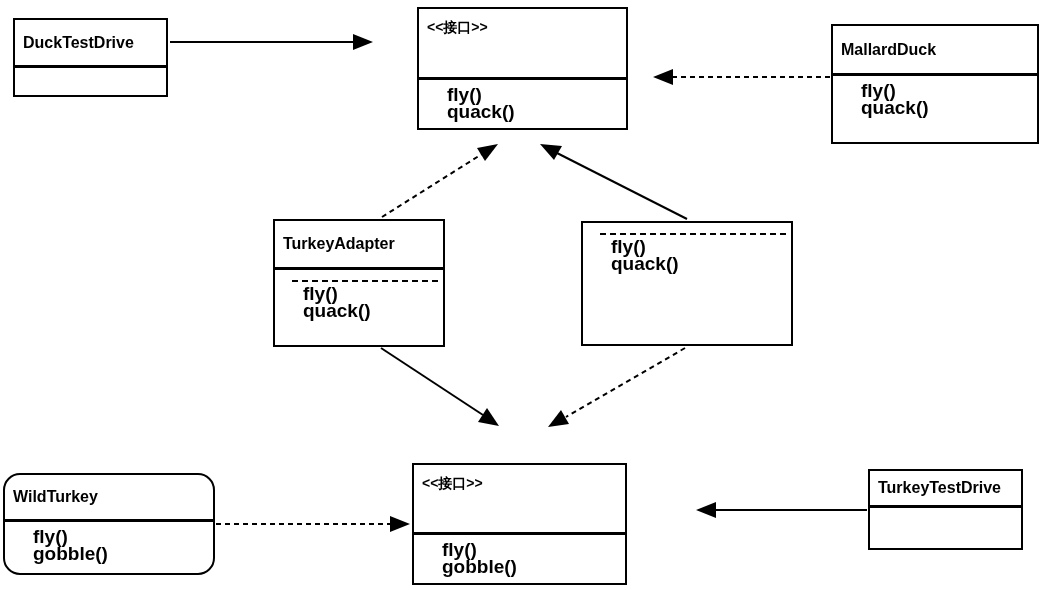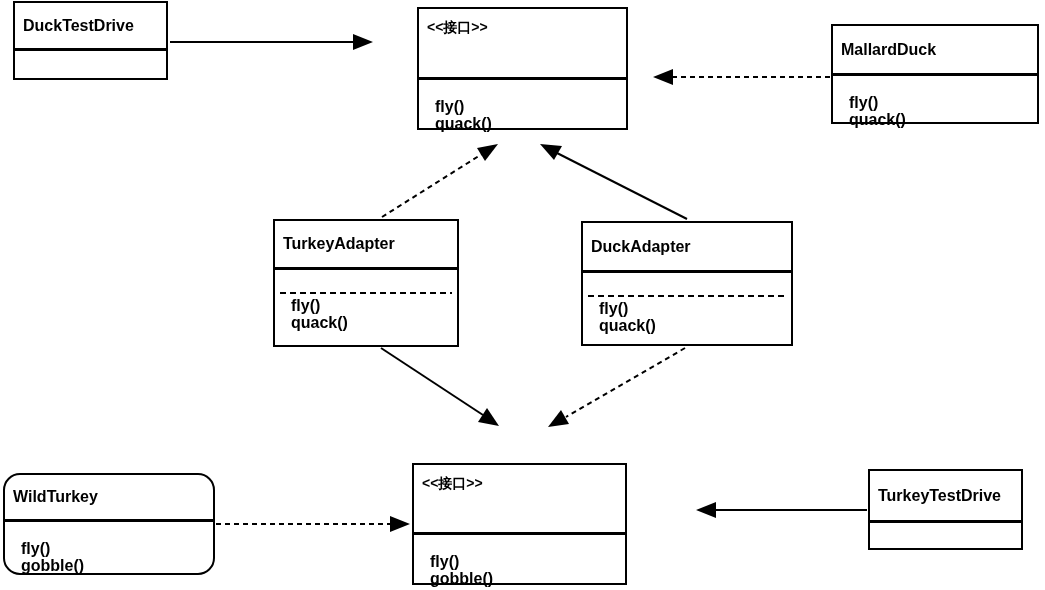--- a/index.html
+++ b/index.html
@@ -16,46 +16,46 @@
     display:flex; flex-direction:column;
   }
   .uml-title {
     flex:0 0 auto; border-bottom:3px solid var(--ink);
     display:flex; flex-direction:column; justify-content:center; padding:0 8px;
   }
   .uml-title.iface { justify-content:flex-start; padding-top:10px; gap:8px; }
   .stereotype { font-weight:bold; font-size:14px; line-height:16px; white-space:nowrap; }
   .class-name { font-weight:bold; font-size:16px; line-height:18px; white-space:nowrap; }
   .uml-members {
-    flex:1 1 auto; padding:6px 8px 4px 16px;
-    font-weight:bold; font-size:16px; line-height:17px;margin-top:12px;
+    flex:1 1 auto; padding:6px 8px 4px 28px;
+    font-weight:bold; font-size:19px; line-height:17px;
   }
   .member { white-space:nowrap; }
   .dashed-divider {
     height:2px; margin:4px -3px 3px -11px;
     background:repeating-linear-gradient(90deg, var(--ink) 0 6px, transparent 6px 10px);
   }
 
   
-  #box-ducktestdrive   { left:13px;  top:1px;   width:155px; height:79px; }
+  #box-ducktestdrive   { left:13px;  top:18px;   width:155px; height:79px; }
   #box-ducktestdrive   .uml-title { height:48px; }
   #box-duck            { left:417px; top:7px;   width:211px; height:123px; }
   #box-duck            .uml-title { height:71px; }
-  #box-mallardduck     { left:831px; top:24px;  width:208px; height:100px; }
+  #box-mallardduck     { left:831px; top:24px;  width:208px; height:120px; }
   #box-mallardduck     .uml-title { height:50px; }
-  #box-turkeyadapter   { left:273px; top:219px; width:186px; height:128px; }
+  #box-turkeyadapter   { left:273px; top:219px; width:172px; height:128px; }
   #box-turkeyadapter   .uml-title { height:49px; }
   #box-duckadapter     { left:581px; top:221px; width:212px; height:125px; }
   #box-duckadapter     .uml-title { height:50px; }
   #box-wildturkey      { left:3px;   top:473px; width:212px; height:102px;border-radius:17px; }
   #box-wildturkey      .uml-title { height:47px; }
   #box-turkey          { left:412px; top:463px; width:215px; height:122px; }
   #box-turkey          .uml-title { height:70px; }
   #box-turkeytestdrive { left:868px; top:469px; width:155px; height:81px; }
-  #box-turkeytestdrive .uml-title { height:52px; }
+  #box-turkeytestdrive .uml-title { height:37px; }
 </style>
 </head>
 <body>
 
 <div class="canvas">
 
   <svg class="arrows" viewBox="0 0 1045 590">
 
     <g>
       <line x1="170" y1="42" x2="354" y2="42" stroke="currentColor" stroke-width="2"></line>
@@ -130,23 +130,20 @@
       <div class="class-name">TurkeyAdapter</div>
     </div>
     <div class="uml-members">
       <div class="dashed-divider"></div>
       <div class="member">fly()</div>
       <div class="member">quack()</div>
     </div>
   </div>
 
   <div class="uml-class" id="box-duckadapter">
-    <div class="uml-title">
-      <div class="class-name">DuckAdapter</div>
-    </div>
     <div class="uml-members">
       <div class="dashed-divider"></div>
       <div class="member">fly()</div>
       <div class="member">quack()</div>
     </div>
   </div>
 
   <div class="uml-class" id="box-wildturkey">
     <div class="uml-title">
       <div class="class-name">WildTurkey</div>

